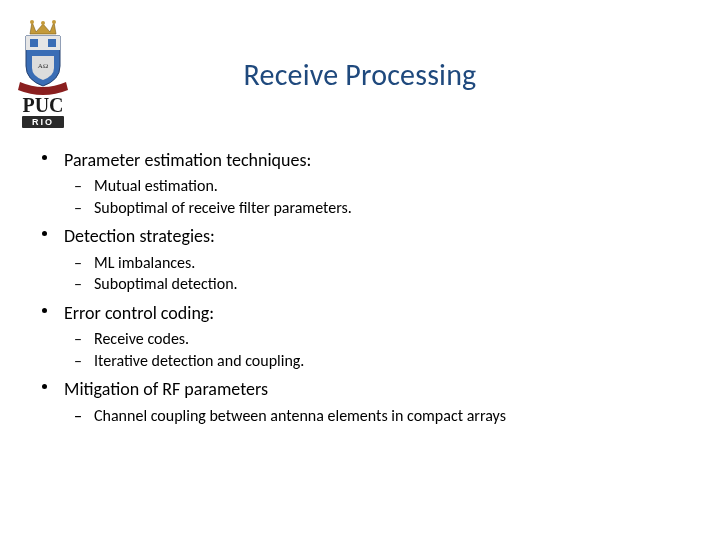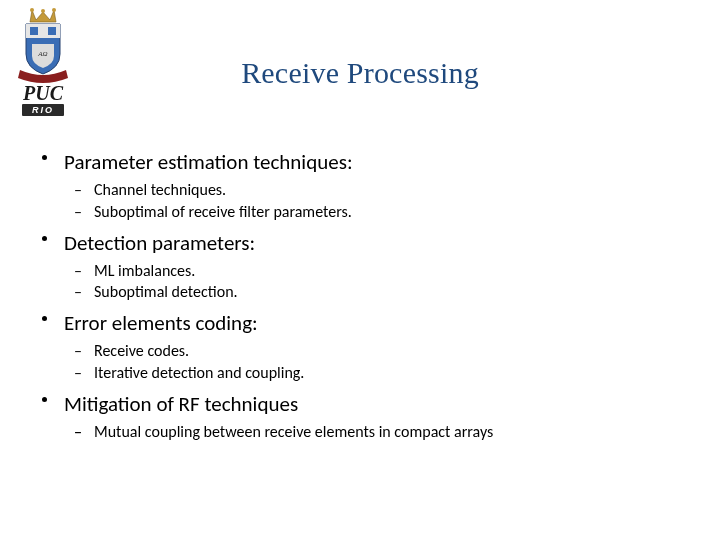--- a/index.html
+++ b/index.html
@@ -13,37 +13,35 @@
     overflow: hidden;
   }
   .slide {
     position: relative;
     width: 720px;
     height: 540px;
     box-sizing: border-box;
   }
   .logo {
     position: absolute;
-    top: 8px;
+    top: 20px;
     left: 12px;
     width: 62px;
     height: 110px;
-    font-style: italic;
   }
   .title {
     position: absolute;
     top: 56px;
     left: 0;
     right: 0;
     text-align: center;
     font-size: 30px;
     font-weight: 400;
     color: #1f497d;
     letter-spacing: 0.2px;
-    font-family: Liberation Serif, serif;
   }
   .body {
     position: absolute;
     top: 148px;
     left: 40px;
     right: 30px;
   }
   ul.lvl1 {
     list-style: none;
     margin: 0;
@@ -57,21 +55,21 @@
   ul.lvl1 > li > .dot {
     position: absolute;
     left: 2px;
     top: 7px;
     width: 5px;
     height: 5px;
     background: #000;
     border-radius: 50%;
   }
   .lvl1-label {
-    font-size: 21px;
+    font-size: 18px;
     line-height: 1.35;
     text-align: center;
   }
   ul.lvl2 {
     list-style: none;
     margin: 3px 0 6px 0;
     padding: 0;
   }
   ul.lvl2 > li {
     padding-left: 30px;
@@ -122,48 +120,48 @@
 
   <div class="title">Receive Processing</div>
 
   <div class="body">
     <ul class="lvl1">
 
       <li>
         <span class="dot"></span>
         <span class="lvl1-label">Parameter estimation techniques:</span>
         <ul class="lvl2">
-          <li><span class="dash">–</span><span>Channel techniques.</span></li>
+          <li><span class="dash">–</span><span>Mutual estimation.</span></li>
           <li><span class="dash">–</span><span>Suboptimal of receive filter parameters.</span></li>
         </ul>
       </li>
 
       <li>
         <span class="dot"></span>
-        <span class="lvl1-label">Detection parameters:</span>
+        <span class="lvl1-label">Detection strategies:</span>
         <ul class="lvl2">
           <li><span class="dash">–</span><span>ML imbalances.</span></li>
           <li><span class="dash">–</span><span>Suboptimal detection.</span></li>
         </ul>
       </li>
 
       <li>
         <span class="dot"></span>
-        <span class="lvl1-label">Error elements coding:</span>
+        <span class="lvl1-label">Error control coding:</span>
         <ul class="lvl2">
           <li><span class="dash">–</span><span>Receive codes.</span></li>
           <li><span class="dash">–</span><span>Iterative detection and coupling.</span></li>
         </ul>
       </li>
 
       <li>
         <span class="dot"></span>
-        <span class="lvl1-label">Mitigation of RF techniques</span>
+        <span class="lvl1-label">Mitigation of RF parameters</span>
         <ul class="lvl2">
           <li><span class="dash">–</span></li>
-          <li><span class="dash">–</span><span>Mutual coupling between receive elements in compact arrays</span></li>
+          <li><span class="dash">–</span><span>Channel coupling between antenna elements in compact arrays</span></li>
         </ul>
       </li>
 
     </ul>
   </div>
 
 </div>
 
 </body></html>

